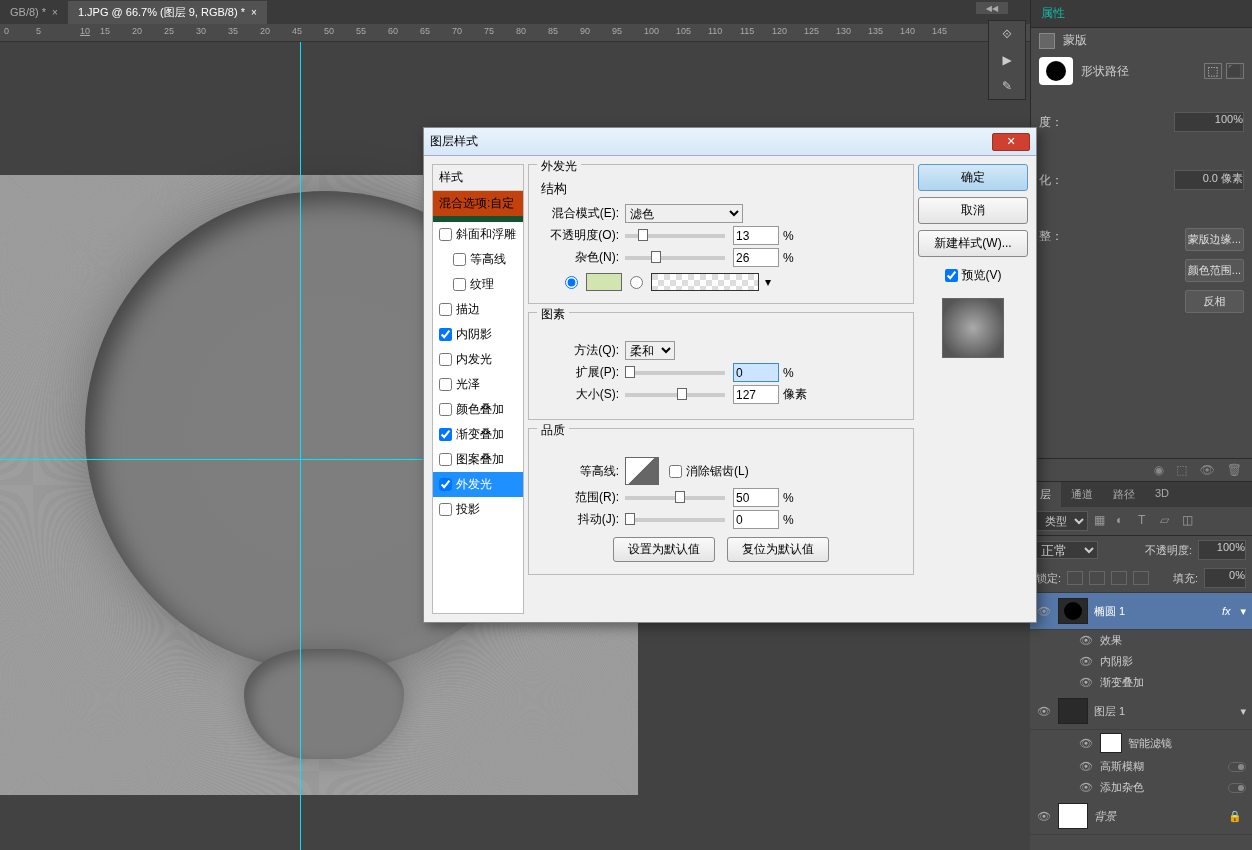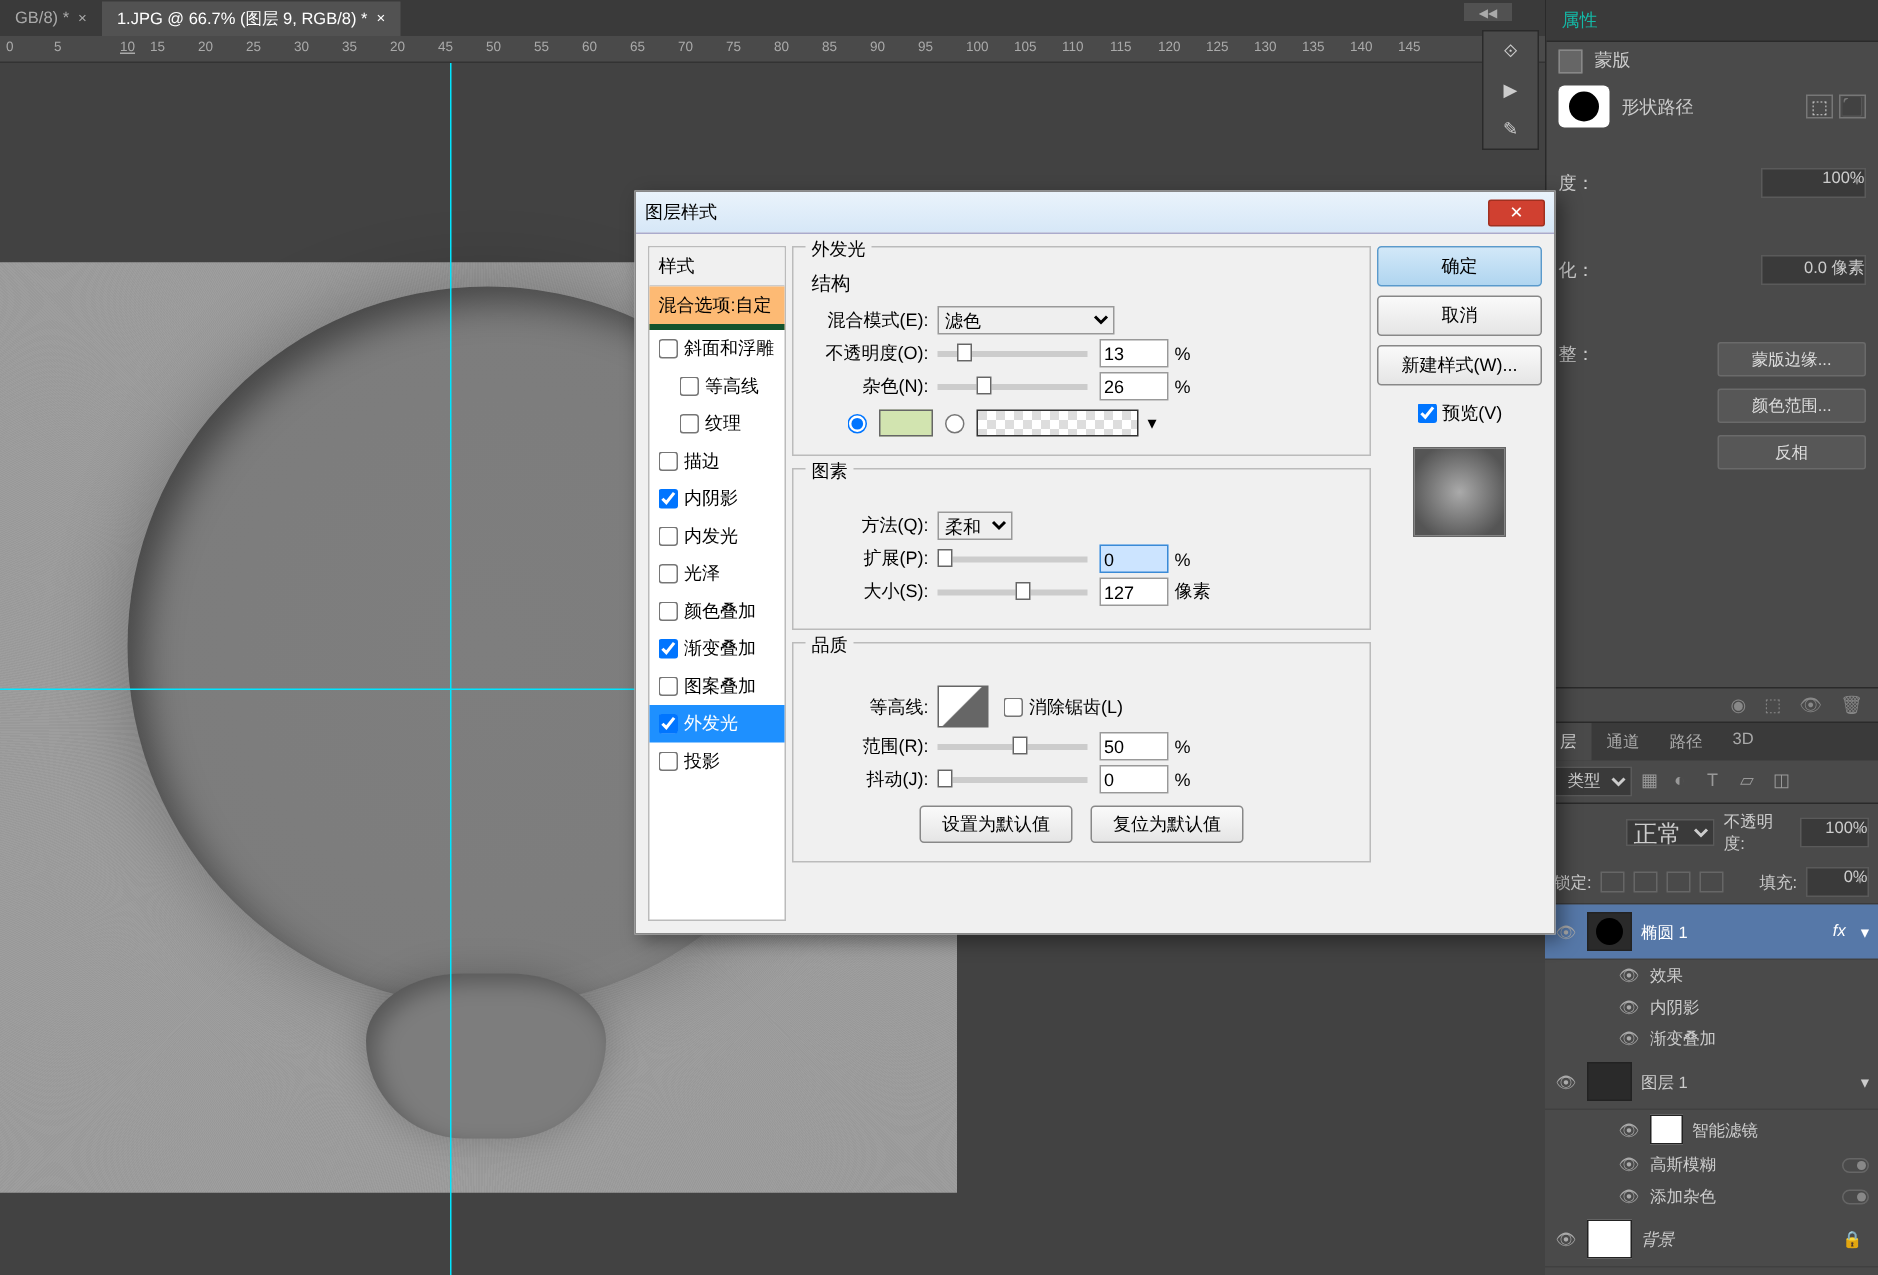--- a/index.html
+++ b/index.html
@@ -33,33 +33,33 @@
 .mask-row { display: flex; align-items: center; gap: 8px; padding: 4px 8px; }
 .mask-icon { width: 16px; height: 16px; background: #666; border: 1px solid #888; }
 .shape-thumb { width: 34px; height: 28px; background: #fff; border-radius: 4px; display: flex; align-items: center; justify-content: center; }
 .shape-thumb .ci { width: 20px; height: 20px; background: #000; border-radius: 50%; }
 .link-icons { display: flex; gap: 4px; margin-left: auto; }
 .link-icons .li { width: 18px; height: 16px; border: 1px solid #777; display: flex; align-items: center; justify-content: center; }
 
 .prop-row { display: flex; align-items: center; justify-content: space-between; padding: 5px 8px; }
 .prop-input { background: #3a3a3a; border: 1px solid #5a5a5a; color: #ccc; width: 70px; height: 20px; font-size: 11px; text-align: right; position: relative; }
 .prop-input::after { content: '▾'; position: absolute; right: 3px; top: 3px; font-size: 8px; color: #888; }
-.btnp { background: #575757; border: 1px solid #6a6a6a; color: #ddd; padding: 3px 22px; font-size: 11px; border-radius: 2px; }
+.btnp { background: #575757; border: 1px solid #6a6a6a; color: #ddd; padding: 3px 2px; font-size: 11px; border-radius: 2px; }
 
 
 .layers-panel { position: absolute; right: 0; top: 458px; width: 222px; bottom: 0; background: #4a4a4a; border-top: 1px solid #2a2a2a; }
 .layers-iconbar { display: flex; gap: 12px; padding: 4px 10px; justify-content: flex-end; color: #888; border-bottom: 1px solid #2a2a2a; }
 .layers-tabs { display: flex; background: #3a3a3a; }
 .layers-tabs .lt { padding: 5px 10px; color: #aaa; font-size: 11px; }
 .layers-tabs .lt.active { background: #4a4a4a; color: #ddd; }
 .layers-toolbar { display: flex; align-items: center; padding: 4px 6px; gap: 6px; border-bottom: 1px solid #2a2a2a; }
 .layers-toolbar .sel { background: #3a3a3a; border: 1px solid #5a5a5a; color: #ccc; height: 20px; font-size: 11px; padding: 0 4px; }
 .layers-toolbar .tb { width: 16px; height: 16px; color: #999; font-size: 12px; }
 .blend-row { display: flex; align-items: center; padding: 4px 6px; gap: 6px; font-size: 11px; }
-.blend-row .sel { background: #3a3a3a; border: 1px solid #5a5a5a; color: #ccc; height: 18px; font-size: 16px; margin-left: 48px; }
+.blend-row .sel { background: #3a3a3a; border: 1px solid #5a5a5a; color: #ccc; height: 18px; font-size: 13px; }
 .lock-row { display: flex; align-items: center; padding: 4px 6px; gap: 6px; font-size: 11px; border-bottom: 1px solid #3a3a3a; }
 .lock-row .li { width: 16px; height: 14px; border: 1px solid #666; }
 
 .layer-item { display: flex; align-items: center; padding: 5px 6px; gap: 6px; font-size: 11px; border-bottom: 1px solid #404040; }
 .layer-item.selected { background: #5678a8; color: #fff; }
 .eye { width: 16px; color: #aaa; text-align: center; }
 .lth { width: 30px; height: 26px; background: #fff; border: 1px solid #222; display: flex; align-items: center; justify-content: center; position: relative; }
 .lth.dark { background: #2a2a2a; }
 .lth .circ { width: 18px; height: 18px; background: #000; border-radius: 50%; }
 .sub { padding-left: 36px; font-style: italic; font-size: 11px; }
@@ -302,21 +302,21 @@
 
 <div class="dialog">
   <div class="dlg-title">
     <span>图层样式</span>
     <div class="dlg-close-btn">✕</div>
   </div>
   <div class="dlg-body">
 
     <div class="styles-col">
       <div class="hdr">样式</div>
-      <div class="hdr" style="background:#fdba74;border-bottom:4px solid #14532d">混合选项:自定</div>
+      <div class="hdr" style="background:#c2410c;border-bottom:6px solid #14532d">混合选项:自定</div>
       <div id="style-items">
           <div class="item">
             <input type="checkbox" style="">
             <span>斜面和浮雕</span>
           </div>
           <div class="item sub-item">
             <input type="checkbox" style="">
             <span>等高线</span>
           </div>
           <div class="item sub-item">

